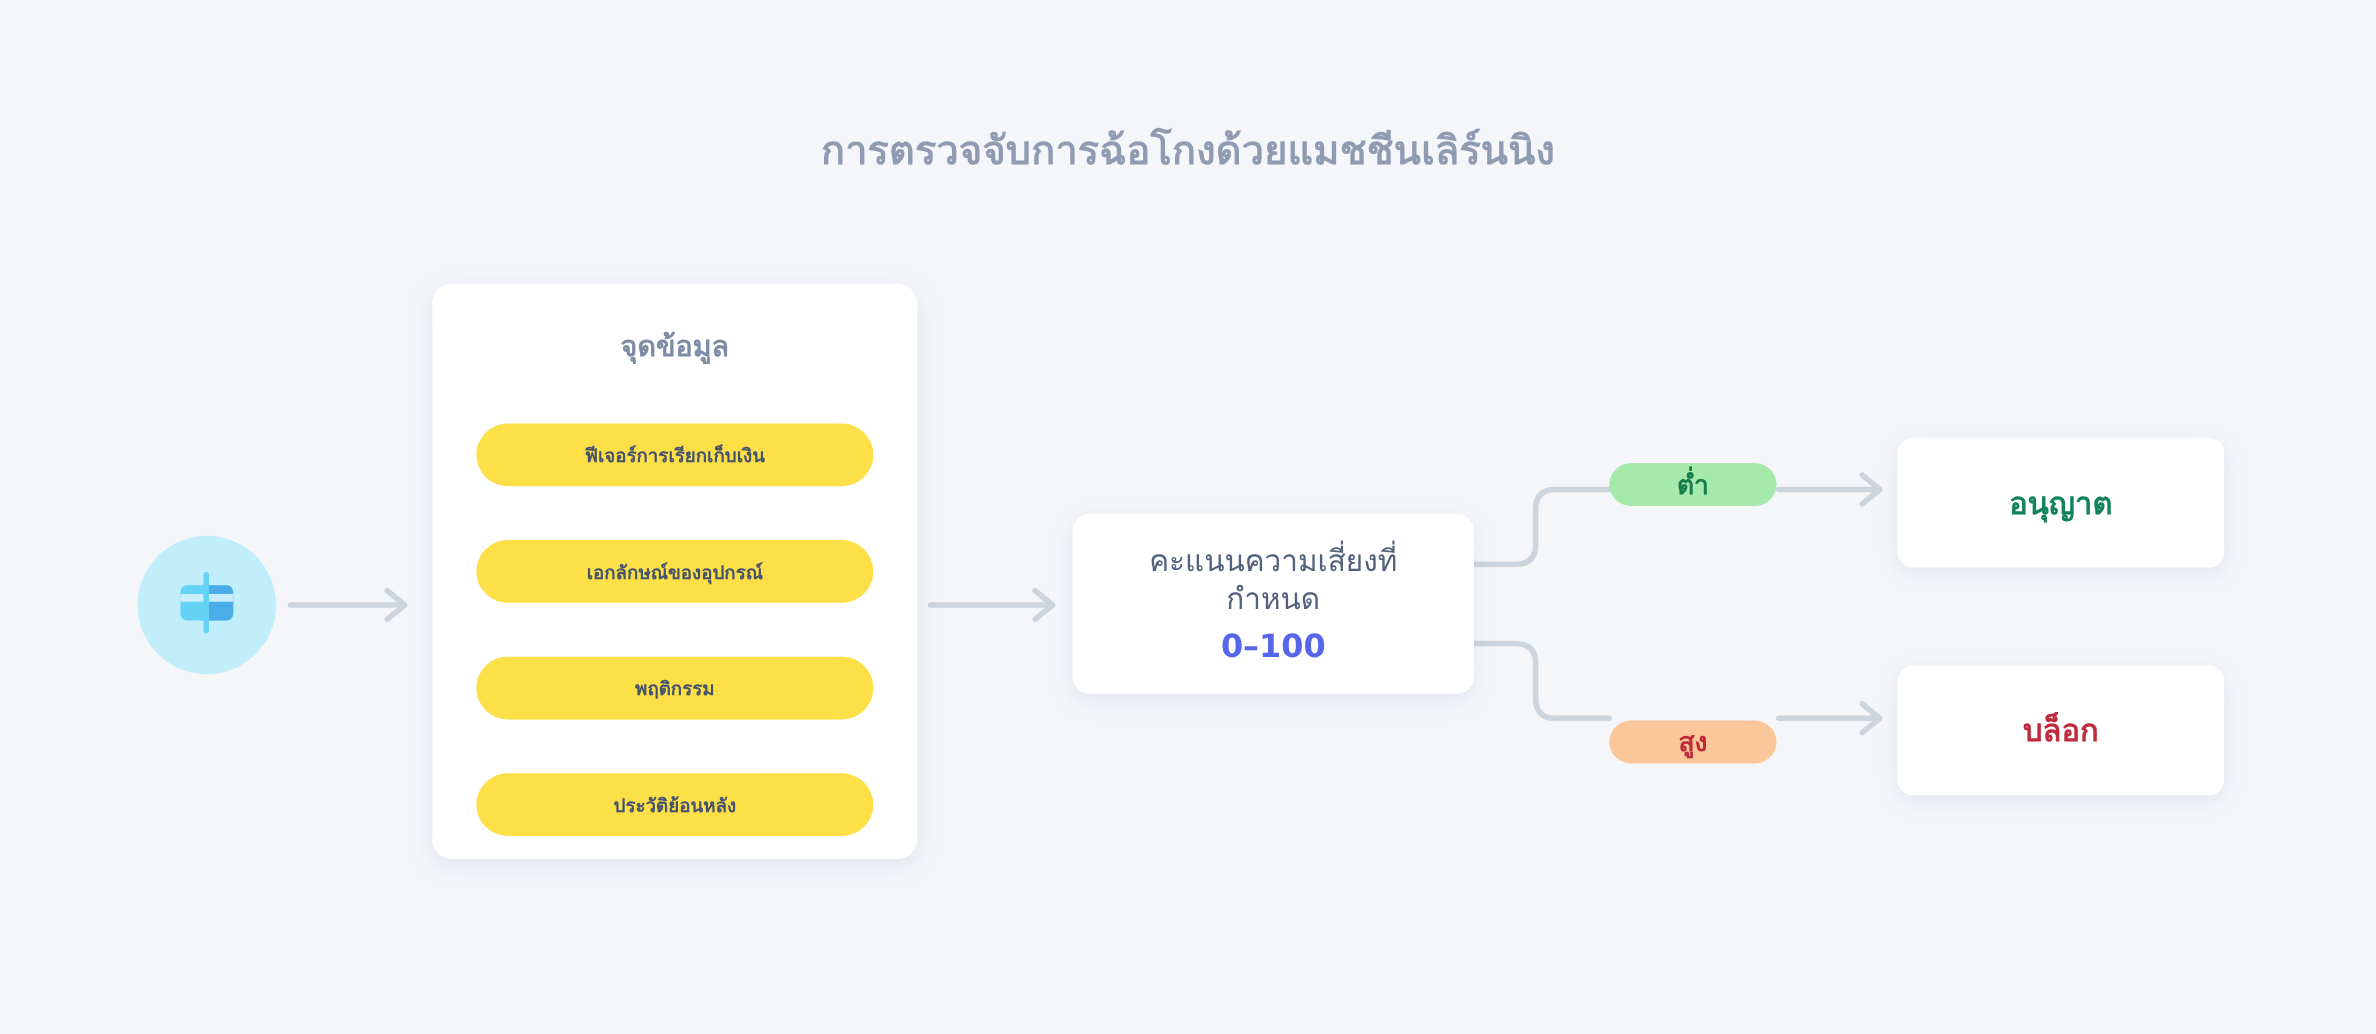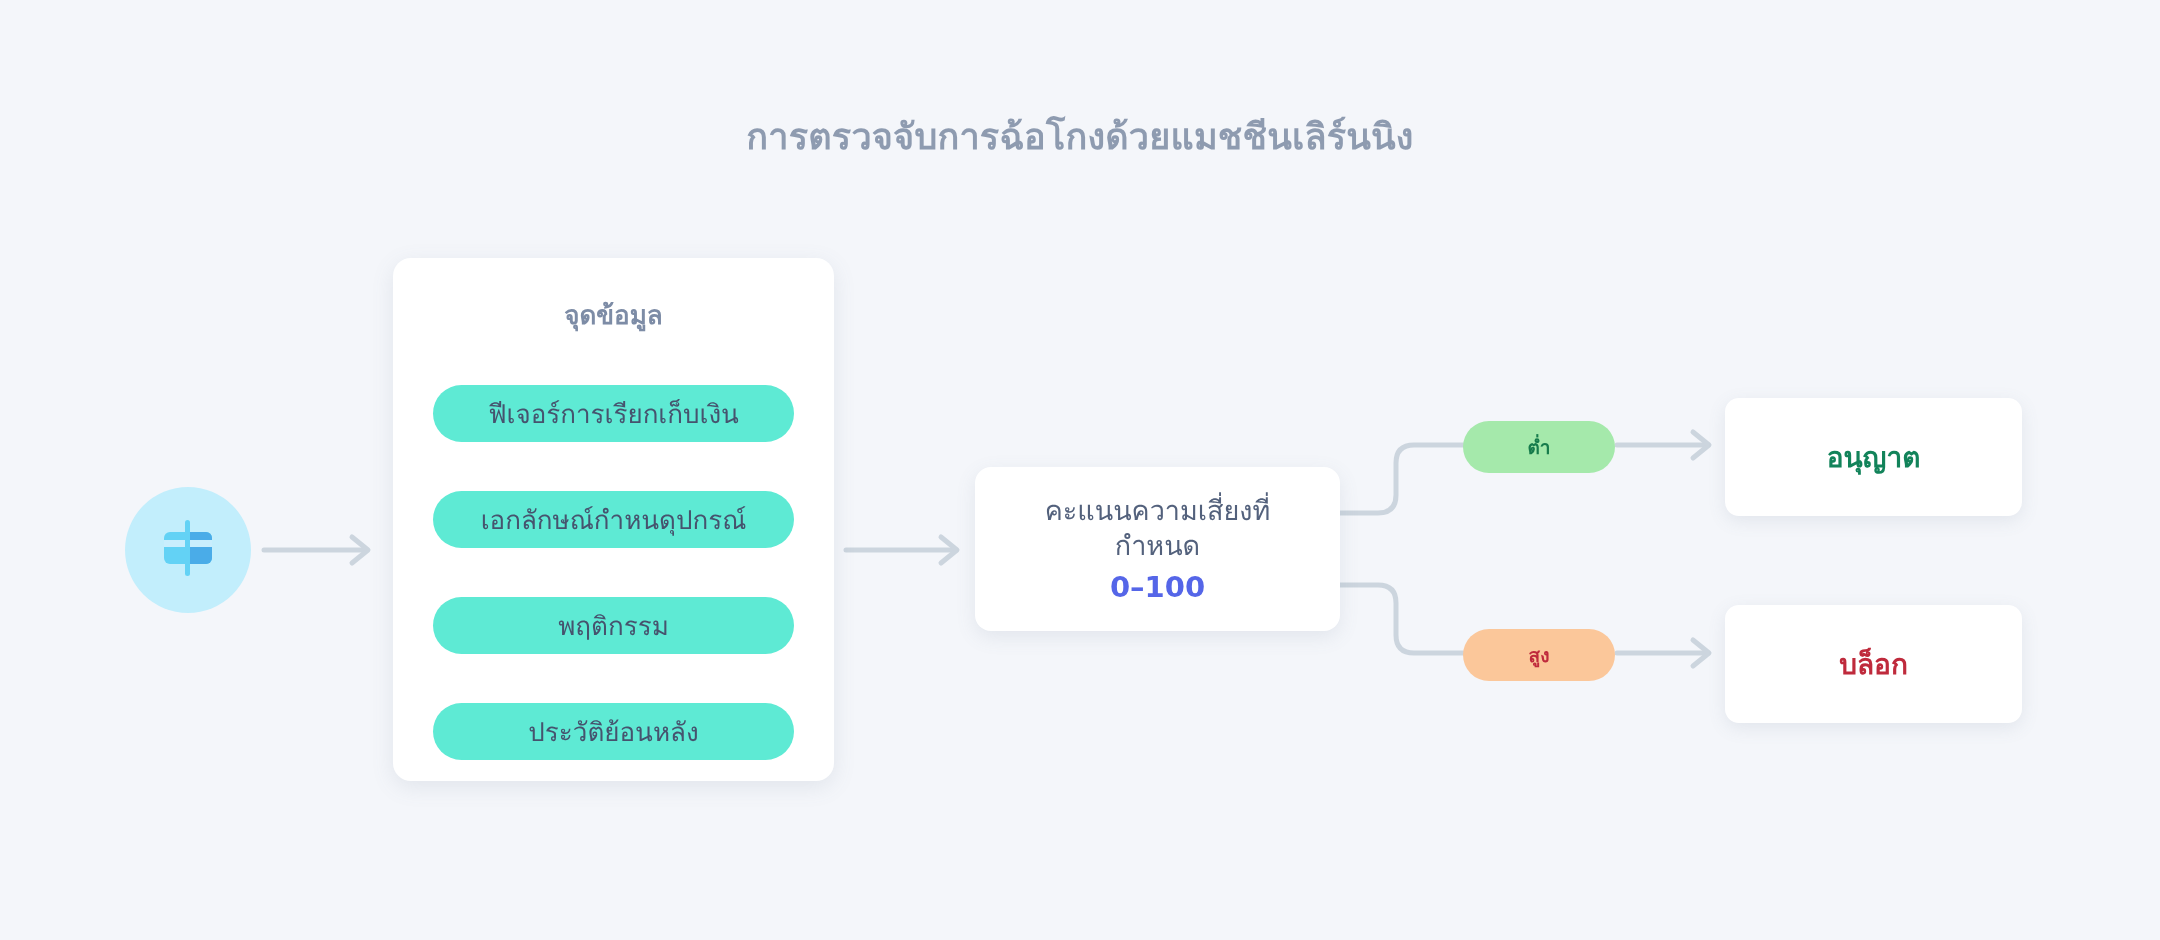--- a/index.html
+++ b/index.html
@@ -79,27 +79,27 @@
     margin-bottom: 22px;
     font-size: 26px;
     font-weight: bold;
     color: #7d8ca6;
     white-space: nowrap;
   }
   .feature-pill {
     width: 361px;
     height: 69px;
     margin-bottom: 21px;
-    background: #5eead4;
+    background: #fde047;
     border-radius: 36px;
     display: flex;
     align-items: center;
     justify-content: center;
-    font-size: 26px;
-    font-weight: normal;
+    font-size: 17px;
+    font-weight: bold;
     color: #46536e;
     white-space: nowrap;
     box-sizing: border-box;
   }
 
   
   #risk-box {
     position: absolute;
     left: 975px;
     top: 467px;
@@ -125,41 +125,41 @@
   #risk-range {
     margin-top: 6px;
     font-size: 29px;
     font-weight: bold;
     color: #5566e8;
   }
 
   
   .branch-badge {
     position: absolute;
-    height: 52px;
+    height: 39px;
     min-width: 152px;
     border-radius: 26px;
     display: flex;
     align-items: center;
     justify-content: center;
-    font-size: 19px;
+    font-size: 24px;
     font-weight: bold;
     white-space: nowrap;
     box-sizing: border-box;
     font-family: Liberation Mono, monospace;
   }
   #badge-low {
     left: 1463px;
     top: 421px;
     background: #a5e9ab;
     color: #177c4c;
   }
   #badge-high {
     left: 1463px;
-    top: 629px;
+    top: 655px;
     background: #fbc79a;
     color: #bf2a3c;
   }
 
   
   .outcome-box {
     position: absolute;
     width: 297px;
     height: 118px;
     background: #ffffff;
@@ -231,21 +231,21 @@
         <path d="M36 20 H 54 a6 6 0 0 1 6 6 V 46 a6 6 0 0 1 -6 6 H 36 Z" fill="#4aace8"></path>
         <rect x="12" y="28" width="48" height="7" fill="#c9eefd"></rect>
         <rect x="33" y="8" width="5" height="56" rx="2.5" fill="#63d2f5"></rect>
       </svg>
     </span>
   </div>
 
   <div id="datapoints-card">
     <div id="datapoints-title">จุดข้อมูล</div>
     <div class="feature-pill">ฟีเจอร์การเรียกเก็บเงิน</div>
-    <div class="feature-pill">เอกลักษณ์กำหนดุปกรณ์</div>
+    <div class="feature-pill">เอกลักษณ์ของอุปกรณ์</div>
     <div class="feature-pill">พฤติกรรม</div>
     <div class="feature-pill">ประวัติย้อนหลัง</div>
   </div>
 
   <div id="risk-box">
     <div id="risk-label">คะแนนความเสี่ยงที่กำหนด</div>
     <div id="risk-range">0–100</div>
   </div>
 
   <div class="branch-badge" id="badge-low">ต่ำ</div>

